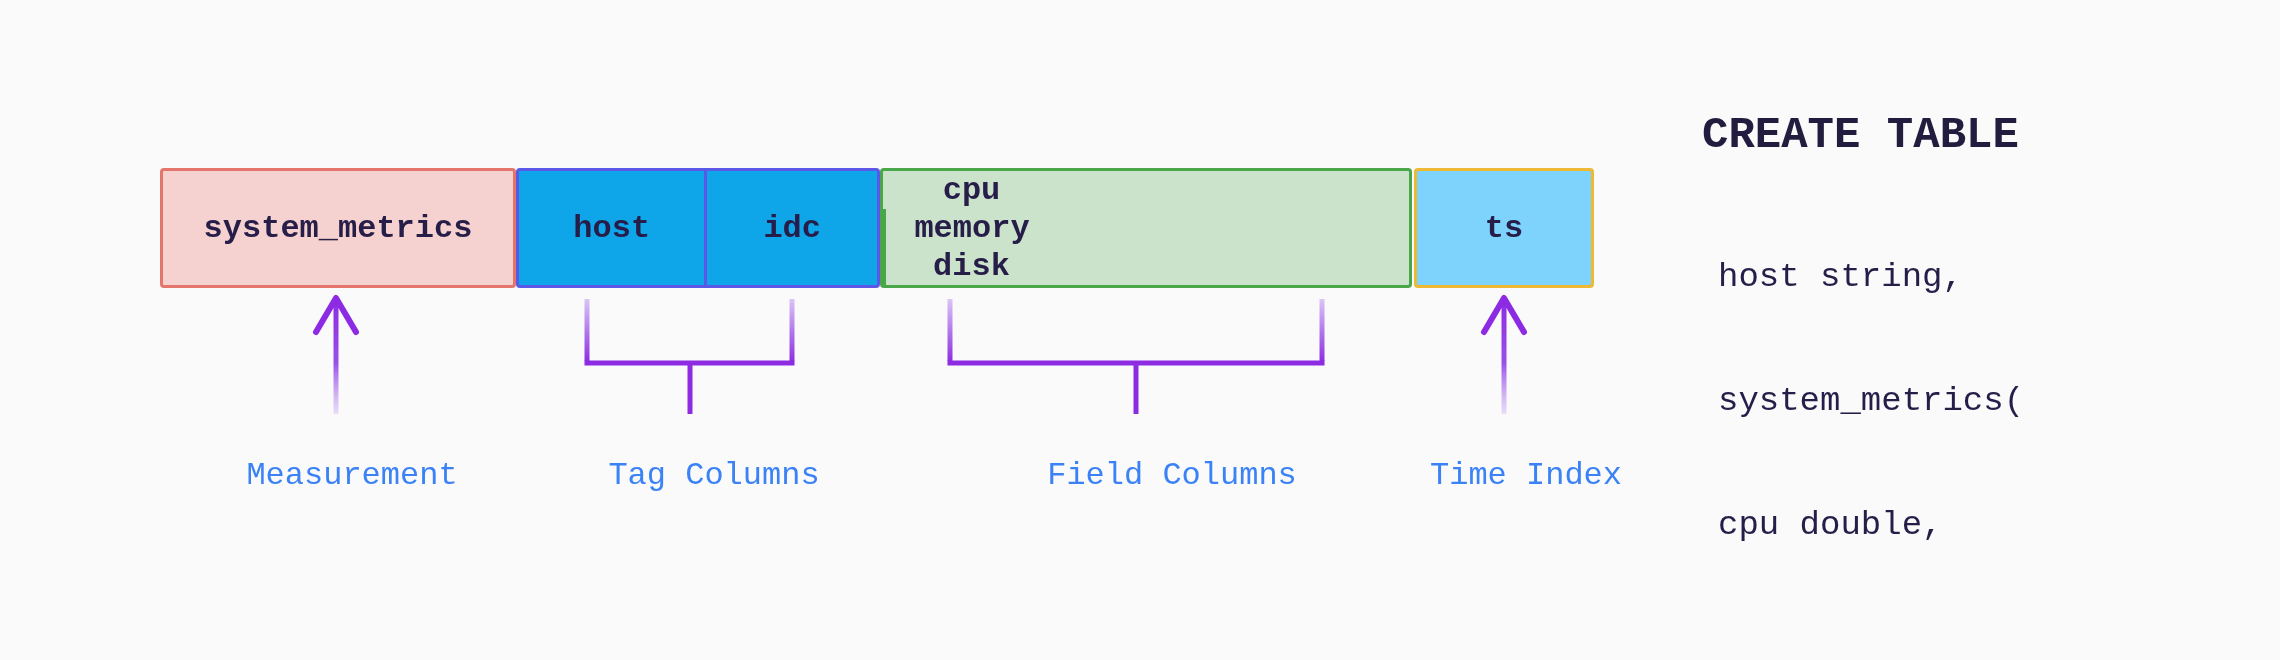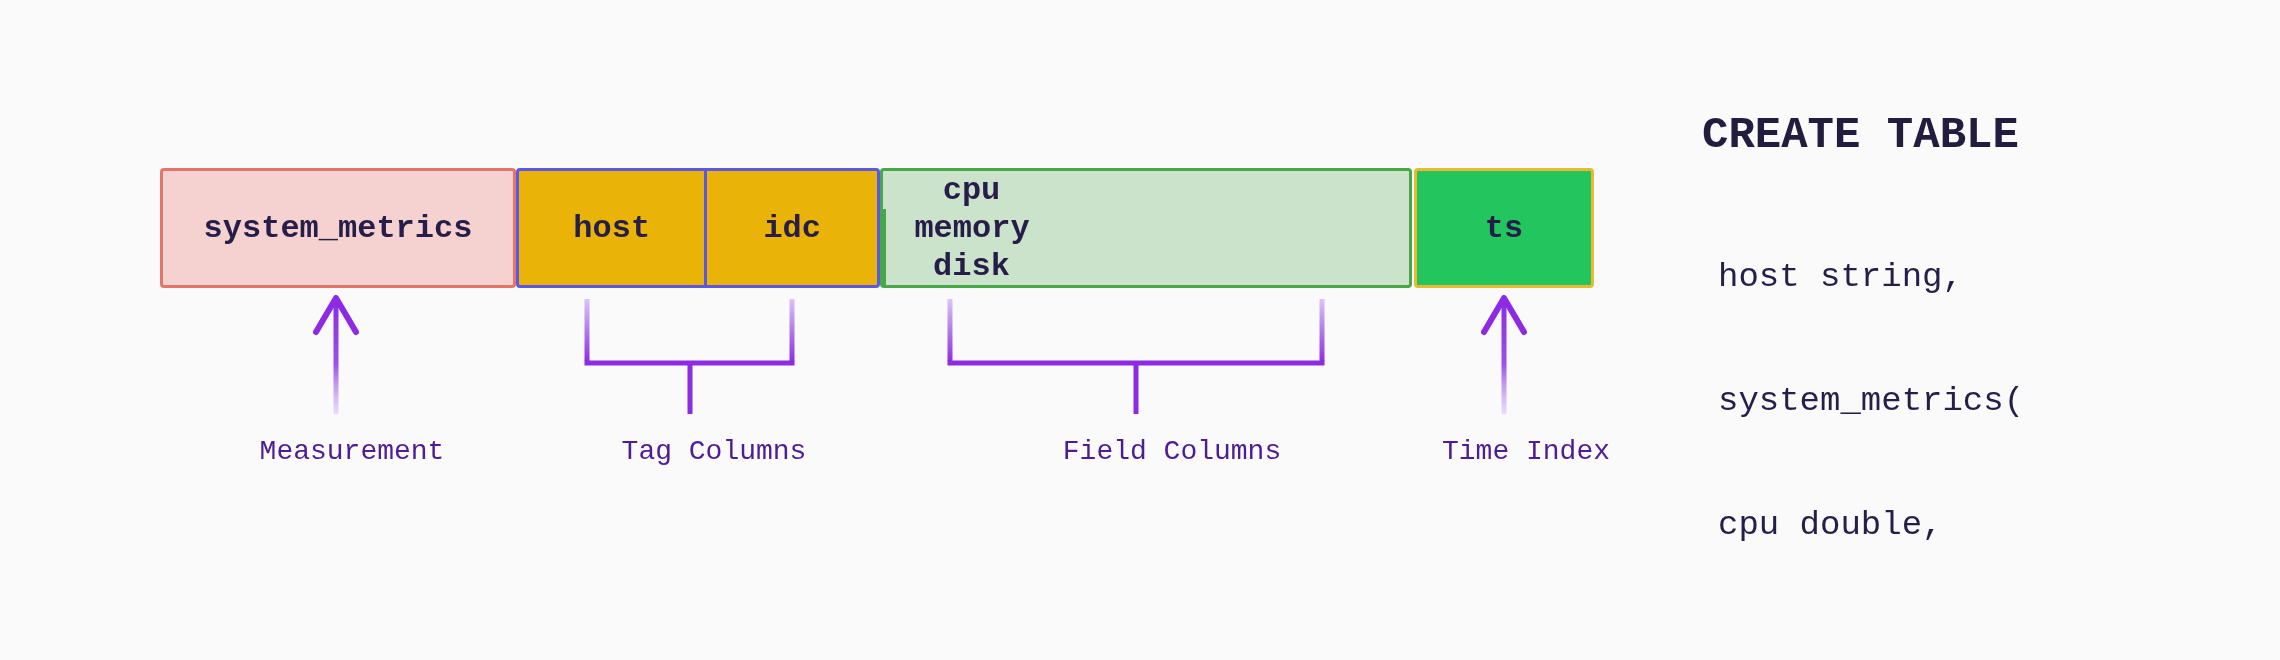--- a/index.html
+++ b/index.html
@@ -23,41 +23,41 @@
     font-weight: bold;
   }
   .cell {
     display: flex; align-items: center; justify-content: center;
     box-sizing: border-box;
     font-size: 32px;
     color: #261e49;
     height: 100%;
   }
   .box-measurement { left: 160px; width: 356px; background: #f5d2cf; border: 3px solid #e4756a; }
-  .group-tag        { left: 516px; width: 364px; background: #eab308; border: 3px solid #5b58e8; }
+  .group-tag        { left: 516px; width: 364px; background: #0ea5e9; border: 3px solid #5b58e8; }
   .group-tag .cell + .cell { border-left: 3px solid #5b58e8; }
   .group-field      { left: 880px; width: 532px; background: #cce3cb; border: 3px solid #49a749; flex-direction: column; }
   .group-field .cell + .cell { border-left: 3px solid #49a749; }
-  .box-time         { left: 1414px; width: 180px; background: #22c55e; border: 3px solid #edb832; }
+  .box-time         { left: 1414px; width: 180px; background: #7dd3fc; border: 3px solid #edb832; }
   .w-host { width: 187px; } .w-idc { width: 174px; }
   .w-cpu { width: 177px; } .w-mem { width: 175px; } .w-disk { width: 174px; }
   .w-full { width: 100%; }
 
   
   svg.anno { position: absolute; left: 0; top: 0; pointer-events: none; }
 
   
   .anno-label {
     position: absolute;
-    top: 436px;
+    top: 460px;
     transform: translateX(-50%);
-    font-size: 28px;
+    font-size: 32px;
     line-height: 32px;
     white-space: nowrap;
-    color: #4c1d95;
+    color: #3b82f6;
   }
   .lbl-measurement { left: 352px; }
   .lbl-tag         { left: 714px; }
   .lbl-field       { left: 1172px; }
   .lbl-time        { left: 1518px; margin-left: 8px; }
 
   
   .sql-title {
     position: absolute;
     left: 1702px; top: 112px;

